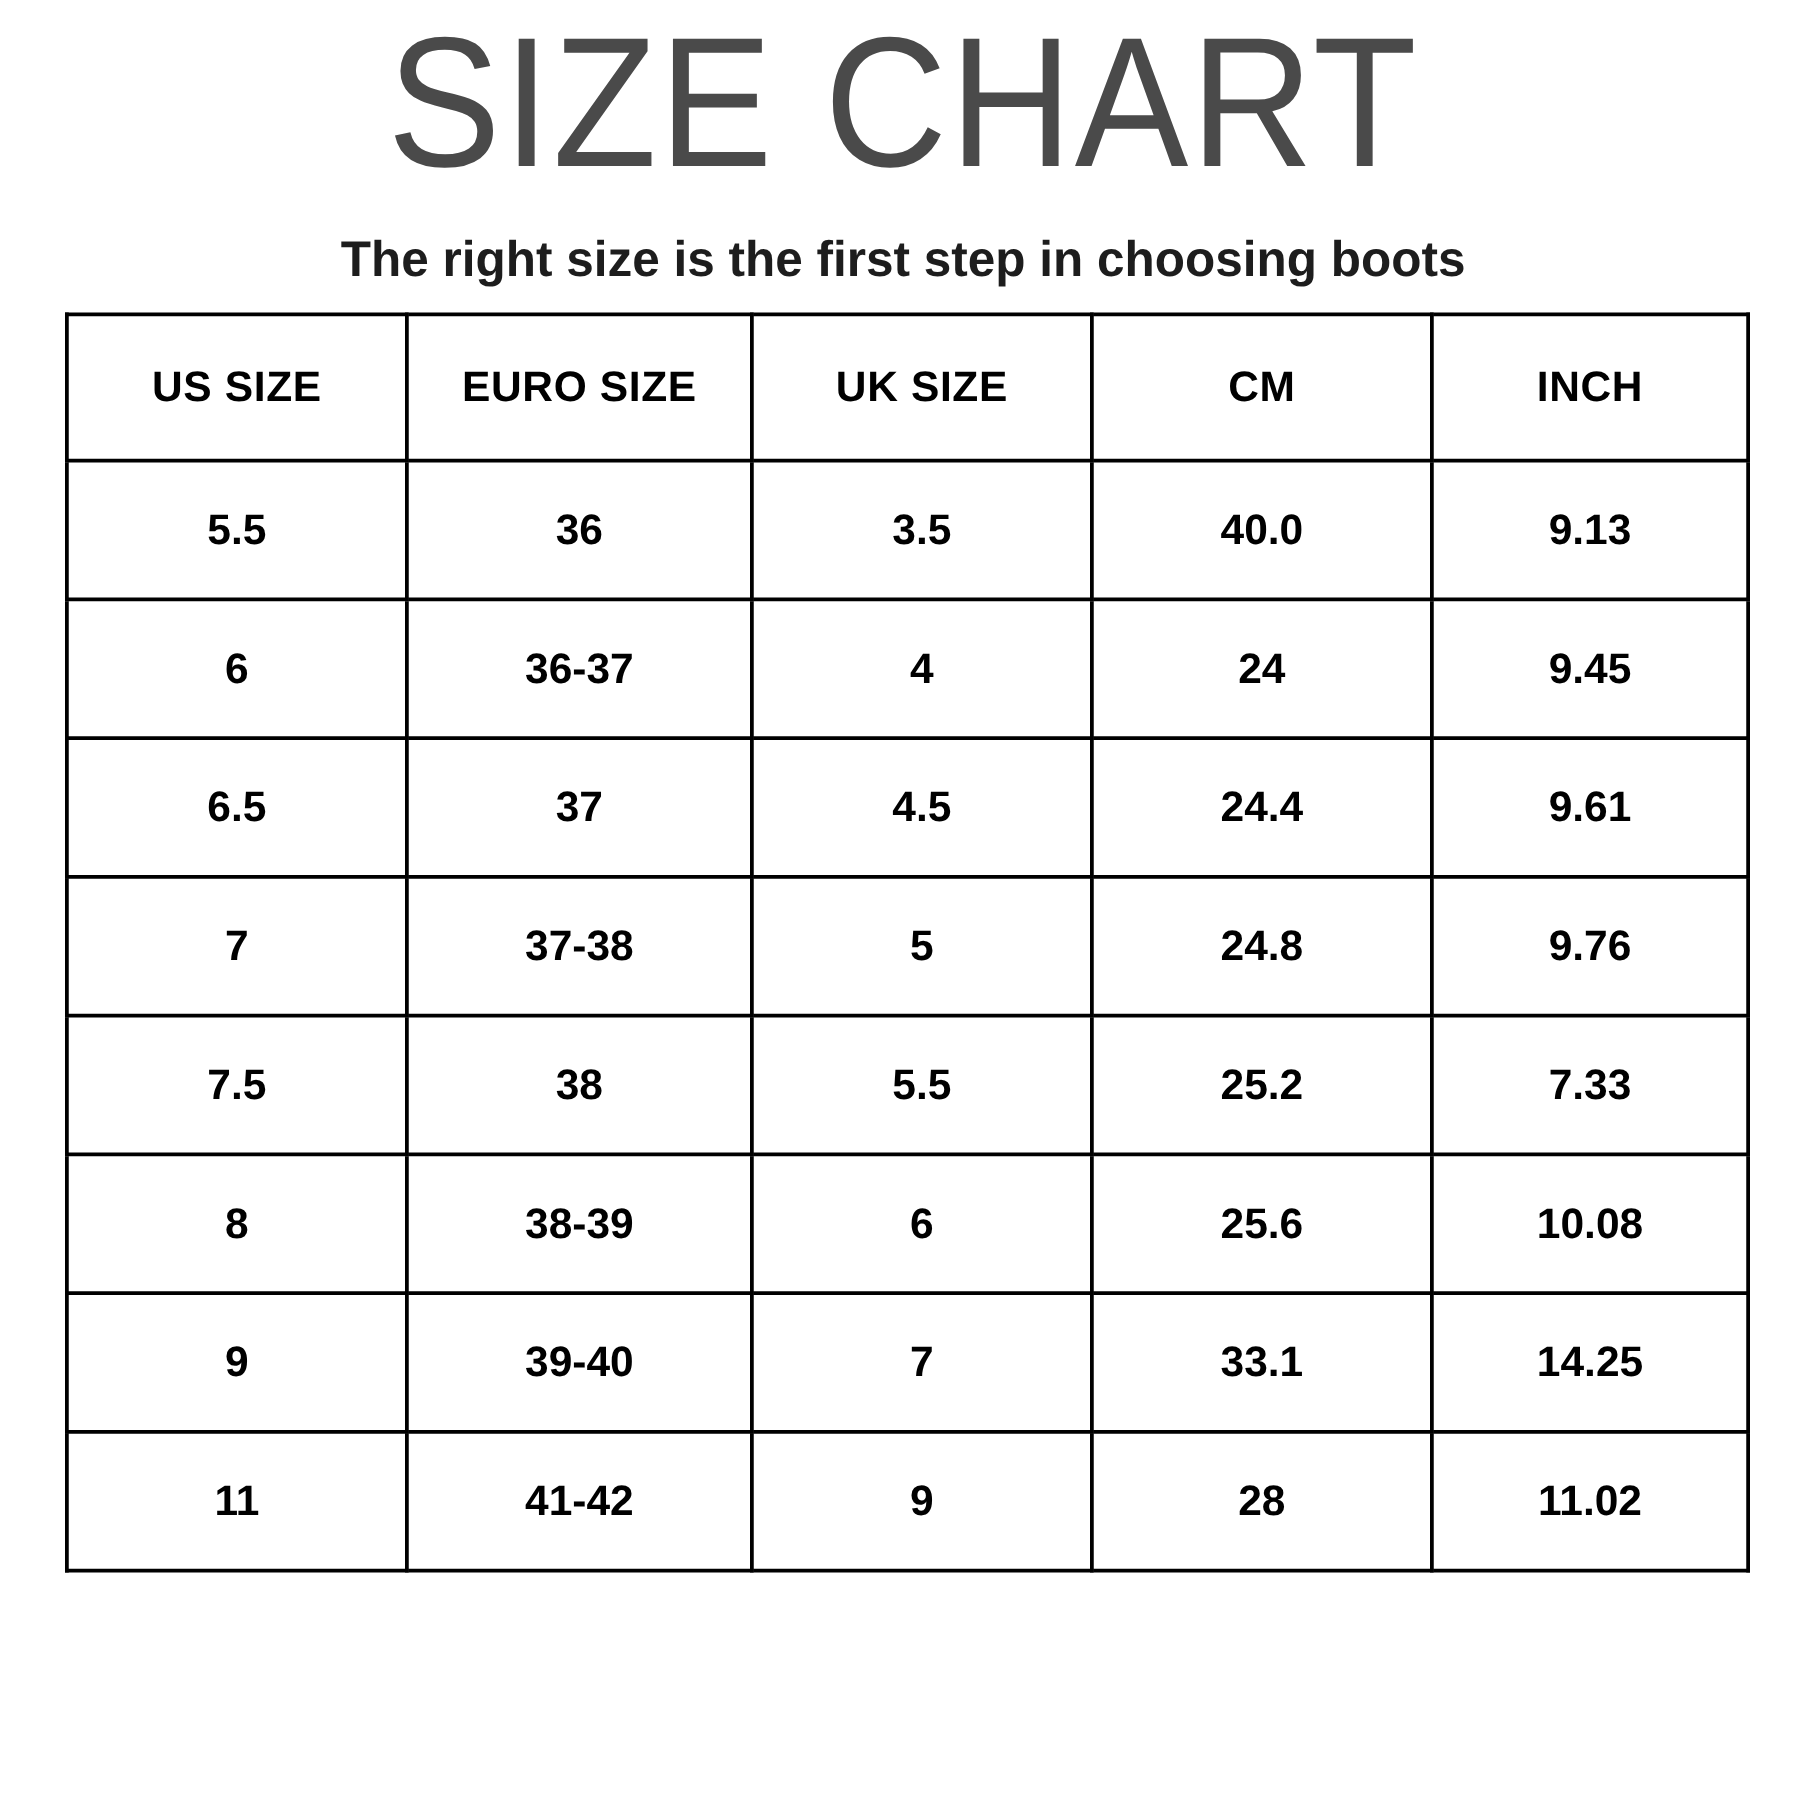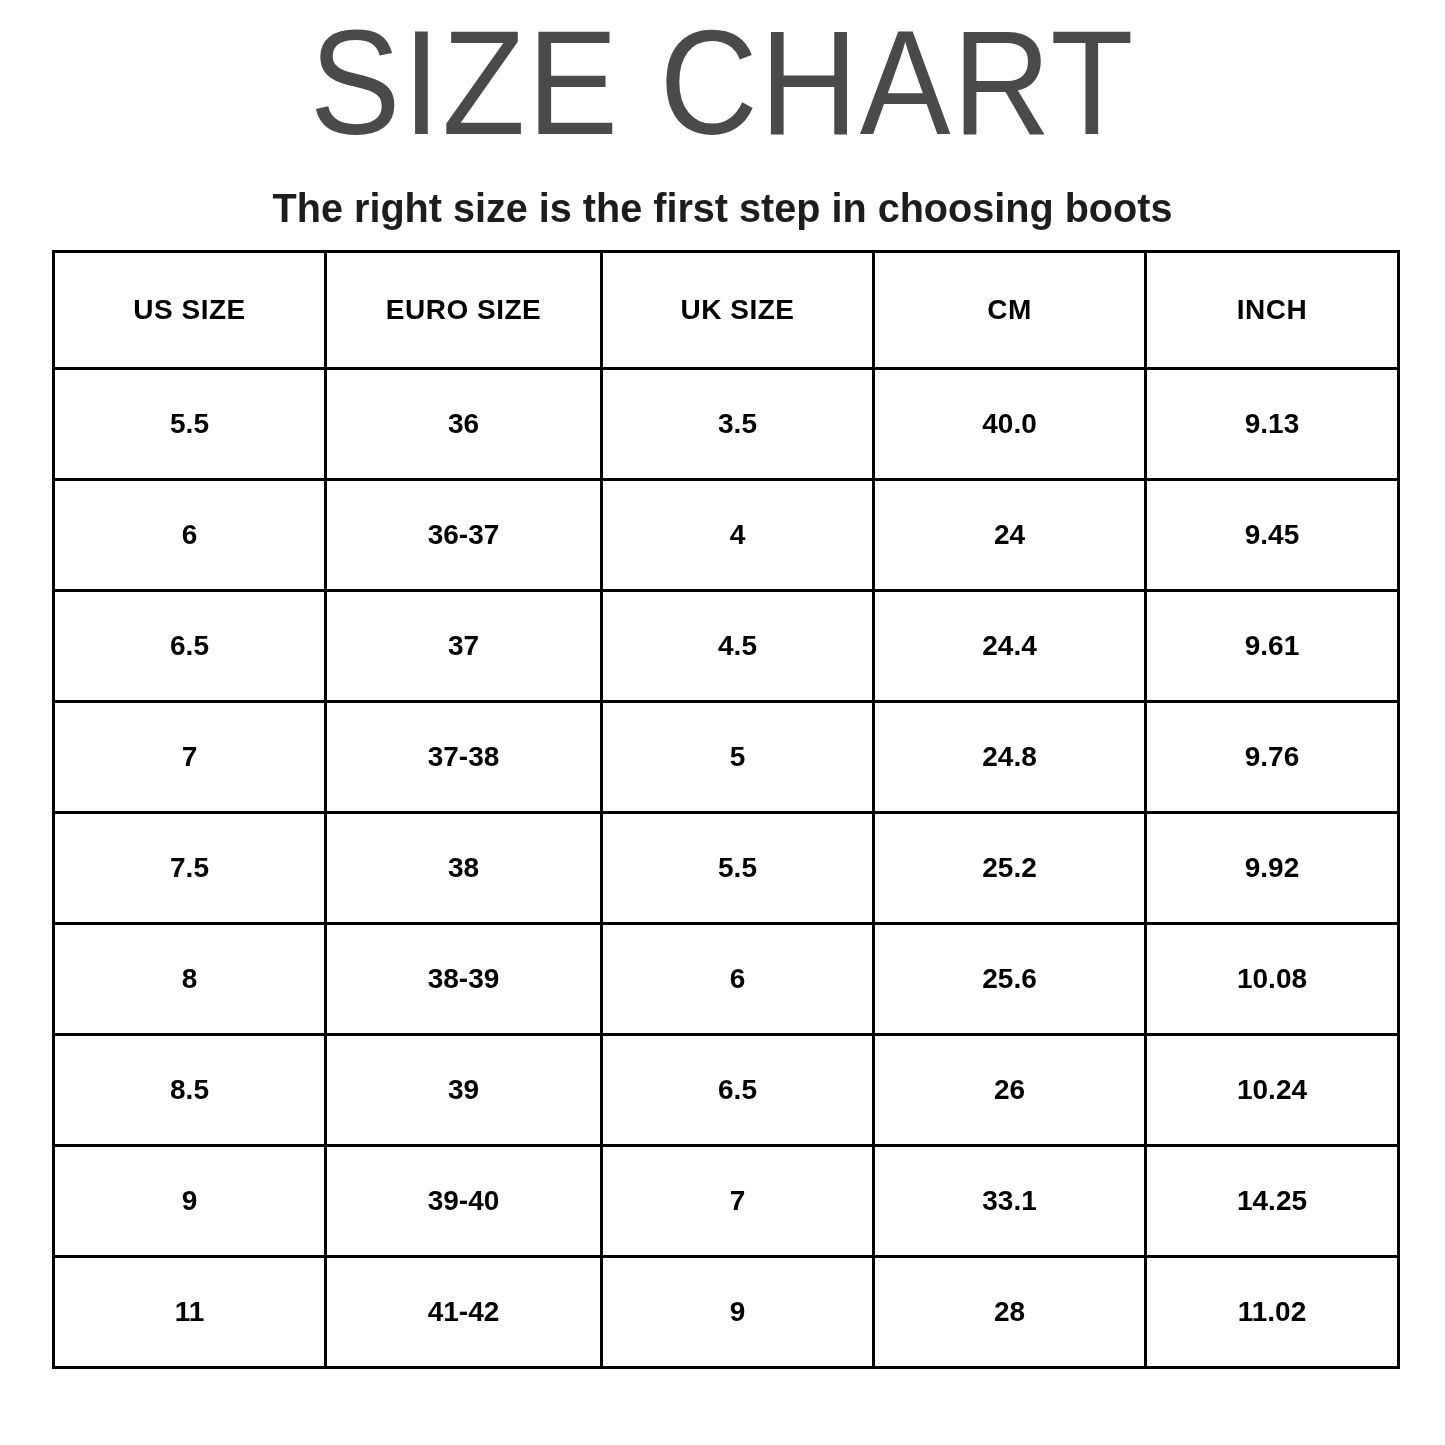--- a/index.html
+++ b/index.html
@@ -49,21 +49,21 @@
     border-collapse: collapse;
     width: 1345px;
     table-layout: fixed;
   }
   table.size-table th,
   table.size-table td {
     border: 3px solid #000000;
     text-align: center;
     vertical-align: middle;
     height: 106px;
-    font-size: 28px;
+    font-size: 34px;
   }
   table.size-table th {
     font-weight: 700;
     letter-spacing: 0.5px;
     height: 112px;
   }
   table.size-table td {
     font-weight: 700;
   }
   .col-1 { width: 272px; }
@@ -126,35 +126,28 @@
           <td>37-38</td>
           <td>5</td>
           <td>24.8</td>
           <td>9.76</td>
         </tr>
         <tr>
           <td>7.5</td>
           <td>38</td>
           <td>5.5</td>
           <td>25.2</td>
-          <td>9.92</td>
+          <td>7.33</td>
         </tr>
         <tr>
           <td>8</td>
           <td>38-39</td>
           <td>6</td>
           <td>25.6</td>
           <td>10.08</td>
-        </tr>
-        <tr>
-          <td>8.5</td>
-          <td>39</td>
-          <td>6.5</td>
-          <td>26</td>
-          <td>10.24</td>
         </tr>
         <tr>
           <td>9</td>
           <td>39-40</td>
           <td>7</td>
           <td>33.1</td>
           <td>14.25</td>
         </tr>
         <tr>
           <td>11</td>

